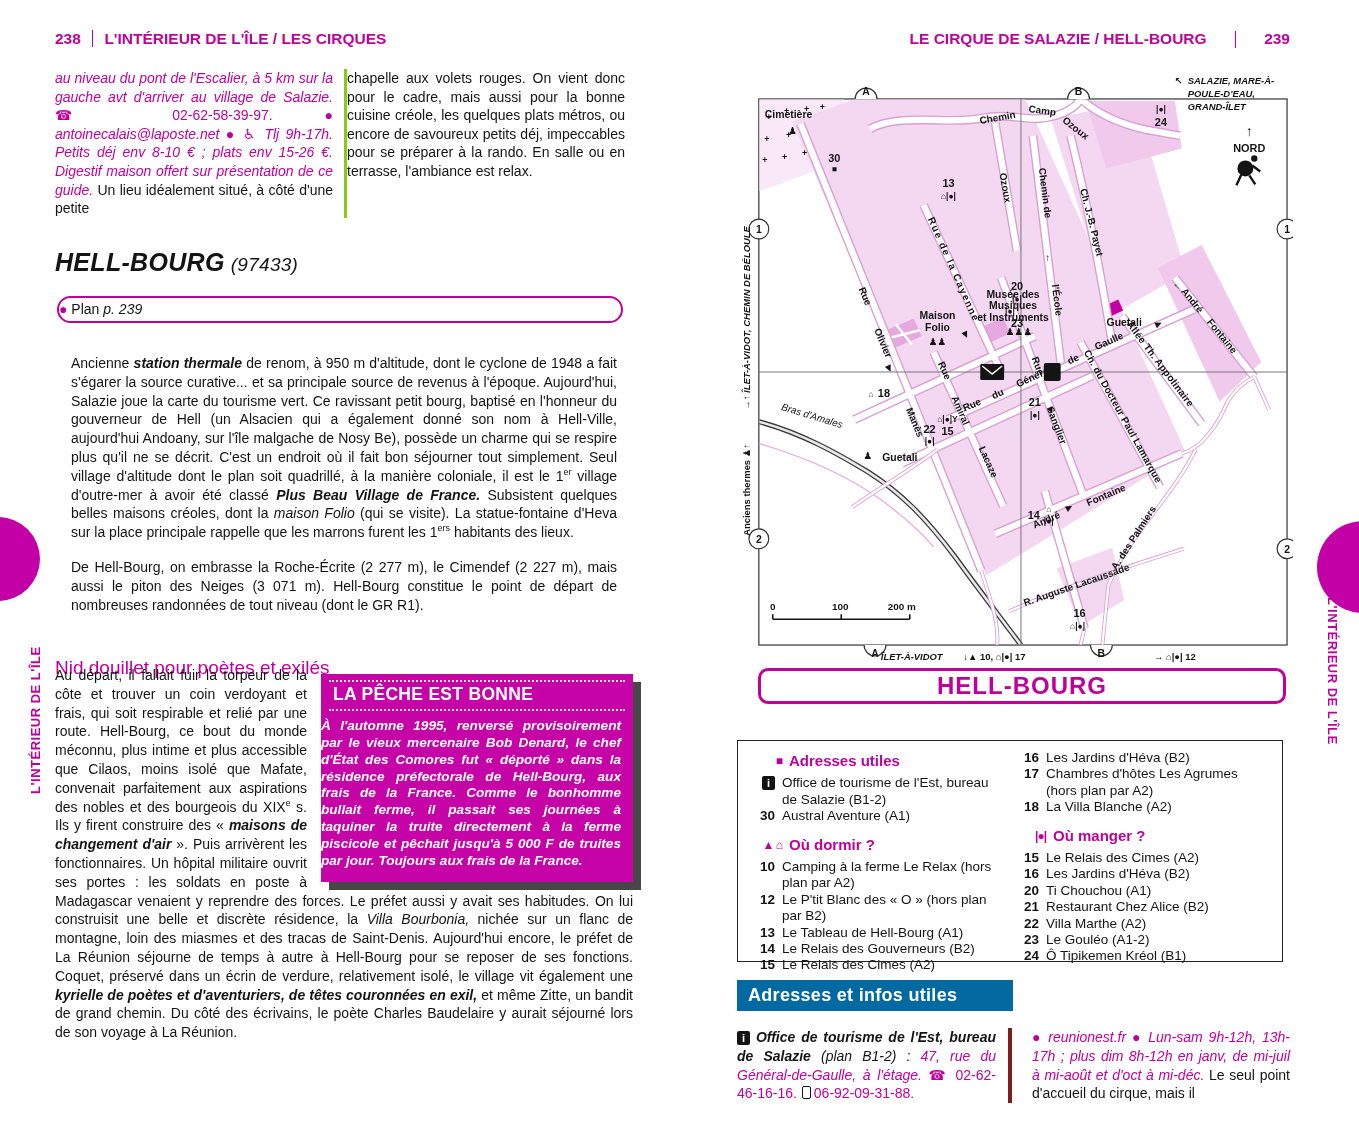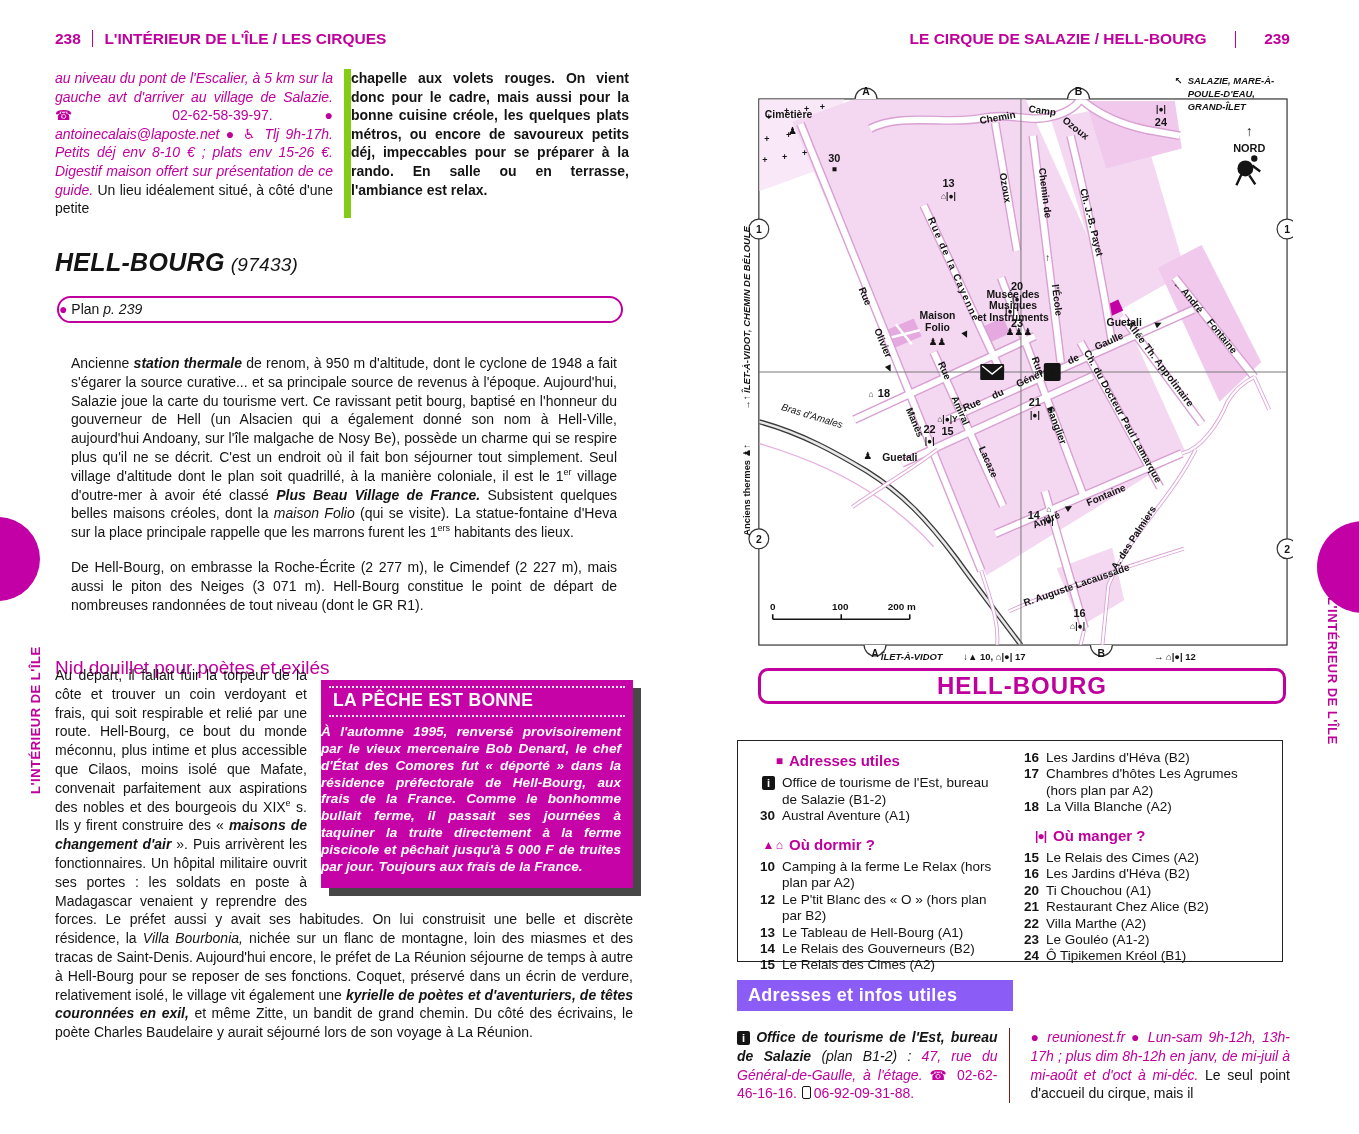--- a/index.html
+++ b/index.html
@@ -10,29 +10,29 @@
   } .i{font-style:italic;} .bi{font-weight:bold;font-style:italic;}
   .m{color:var(--mag);} .mi{color:var(--mag);font-style:italic;}
   .sup{vertical-align:super;font-size:9px;line-height:0;}
   .mob::before{content:"";display:inline-block;width:7px;height:11px;border:1.2px solid #141414;border-radius:2px;margin:0 3px -1px 1px;}
   
   .lpage{position:absolute;left:55px;top:25px;width:578px;}
   .hdr{position:absolute;left:0;top:5px;display:flex;gap:11px;align-items:flex-start;color:var(--mag);font-weight:bold;font-size:15.5px;}
   .hdr .bar{width:1.5px;height:17px;background:var(--mag);}
   .intro{position:absolute;left:0;top:44px;width:578px;display:flex;font-size:14px;line-height:18.6px;text-align:justify;}
   .ic1{width:278px;padding-right:11px;}
-  .ic2{width:278px;border-left:7px solid #84cc16;font-weight:bold;}
+  .ic2{width:278px;border-left:3px solid #84cc16;}
   .h1{position:absolute;left:0;top:223px;font-weight:bold;font-style:italic;font-size:25px;letter-spacing:.3px;}
   .h1 .code{font-weight:normal;font-size:19px;margin-left:6px;}
   .pill{position:absolute;left:2px;top:271px;width:566px;height:27px;border:2.5px solid var(--mag);border-radius:15px;box-sizing:border-box;text-align:left;font-size:14px;line-height:23px;}
   .body1{position:absolute;left:0;top:313px;width:578px;font-size:14px;line-height:18.8px;text-align:justify;}
   .body1 p{margin:16px;}
   .sub{position:absolute;left:0;top:596px;color:var(--mag);font-weight:normal;font-size:19px;margin-top:36px;}
   .wrapblk{position:absolute;left:0;top:641px;width:578px;font-size:14px;line-height:18.8px;text-align:justify;}
-  .pbox{float:right;width:312px;margin:14px 0 8px 14px;background:#C503A6;box-shadow:8px 8px 0 #474747;padding:3px 0 0 0;}
+  .pbox{float:right;width:312px;margin:8px 0 8px 14px;background:#C503A6;box-shadow:8px 8px 0 #474747;padding:3px 0 0 0;}
   .pbox-t{margin:3px 8px 0 8px;border-top:2px dotted rgba(255,255,255,.9);border-bottom:2px dotted rgba(255,255,255,.9);padding:3px 4px 5px 4px;color:#fff;font-weight:bold;font-size:17.5px;letter-spacing:.3px;}
   .pbox-b{padding:7px 12px 12px 0;color:#fff;font-weight:bold;font-style:italic;font-size:13.6px;line-height:16.9px;text-align:justify;}
   
   .ltab{position:absolute;left:-44px;top:517px;width:84px;height:84px;border-radius:50%;background:#C300A6;}
   .rtab{position:absolute;left:1317px;top:521px;width:92px;height:92px;border-radius:50%;background:#C300A6;}
   .lvert{position:absolute;left:28px;top:594px;height:200px;writing-mode:vertical-rl;transform:rotate(180deg);color:var(--mag);font-weight:bold;font-size:13px;letter-spacing:.5px;}
   .rvert{position:absolute;left:1325px;top:597px;height:210px;writing-mode:vertical-rl;color:var(--mag);font-weight:bold;font-size:13px;letter-spacing:.5px;}
   
   .rhdr{position:absolute;left:737px;top:30px;width:553px;display:flex;justify-content:flex-end;gap:28px;align-items:center;color:var(--mag);font-weight:bold;font-size:15.5px;}
   .rhdr .bar{width:1.5px;height:17px;background:var(--mag);}
@@ -56,24 +56,24 @@
   .lbox{position:absolute;left:737px;top:740px;width:546px;height:222px;border:1.5px solid #222;box-sizing:border-box;padding:9px 6px 6px 10px;display:flex;}
   .lcol{width:50%;font-size:13.5px;line-height:16.4px;}
   .lrow{display:flex;}
   .lnum{width:27px;min-width:27px;text-align:right;padding-right:7px;font-weight:bold;}
   .ltxt{flex:1;padding-right:8px;}
   .lhead{display:flex;align-items:center;margin:3px 0 6px;}
   .lhead .hicons{width:34px;min-width:34px;text-align:right;padding-right:7px;color:var(--mag);font-weight:bold;font-size:12px;letter-spacing:-1px;}
   .lhead .htxt{color:var(--mag);font-weight:bold;font-size:15px;}
   .gap{height:9px;}
   .ibadge{display:inline-block;background:#141414;color:#fff;font-weight:bold;width:13px;height:14px;line-height:14px;text-align:center;font-size:11px;border-radius:2px;}
-  .banner{position:absolute;left:737px;top:980px;width:276px;height:31px;background:#8b5cf6;color:#fff;font-weight:bold;font-size:18px;line-height:30px;padding-left:11px;box-sizing:border-box;letter-spacing:.3px;}
+  .banner{position:absolute;left:737px;top:980px;width:276px;height:31px;background:#0369a1;color:#fff;font-weight:bold;font-size:18px;line-height:30px;padding-left:11px;box-sizing:border-box;letter-spacing:.3px;}
   .infos{position:absolute;left:737px;top:1028px;width:553px;display:flex;font-size:14px;line-height:18.8px;text-align:justify;}
   .icol1{width:265px;padding-right:12px;}
-  .icol2{width:264px;padding-left:20px;border-left:1px solid #7f1d1d;}
+  .icol2{width:264px;padding-left:20px;border-left:4px solid #7f1d1d;}
 </style>
 </head>
 <body>
 
 <div class="lpage">
   <div class="hdr">
     <span>238</span>
     <span class="bar"></span>
     <span>L'INTÉRIEUR DE L'ÎLE / LES CIRQUES</span>
   </div>

